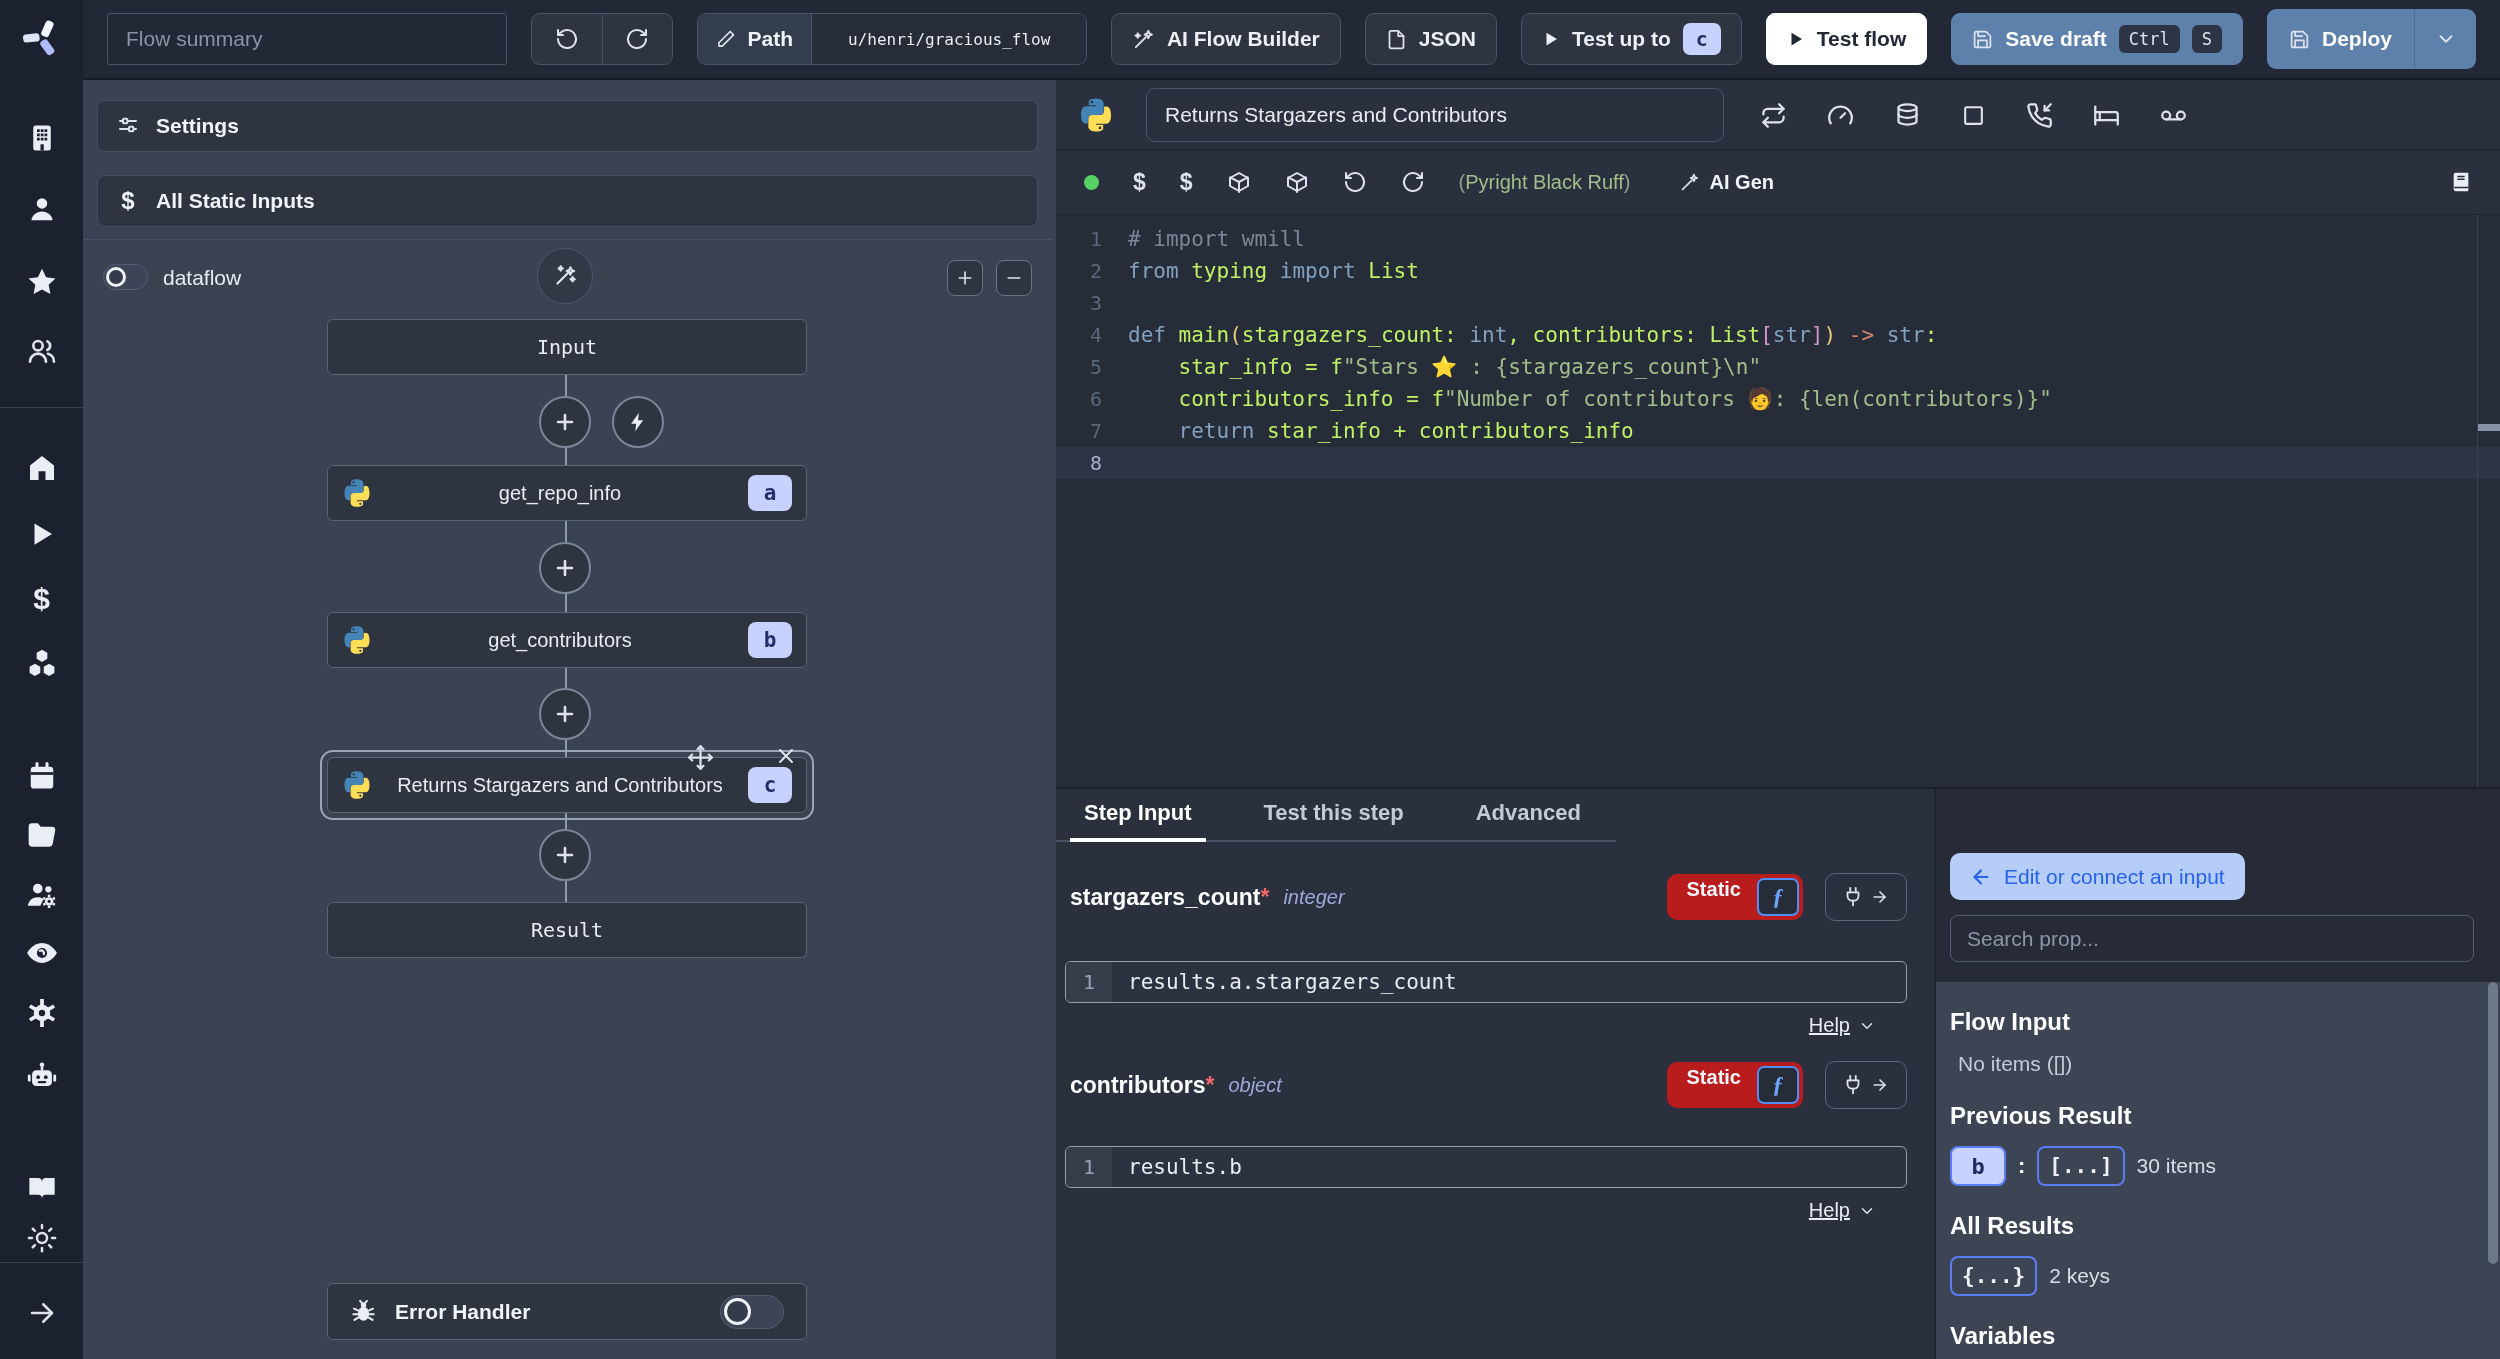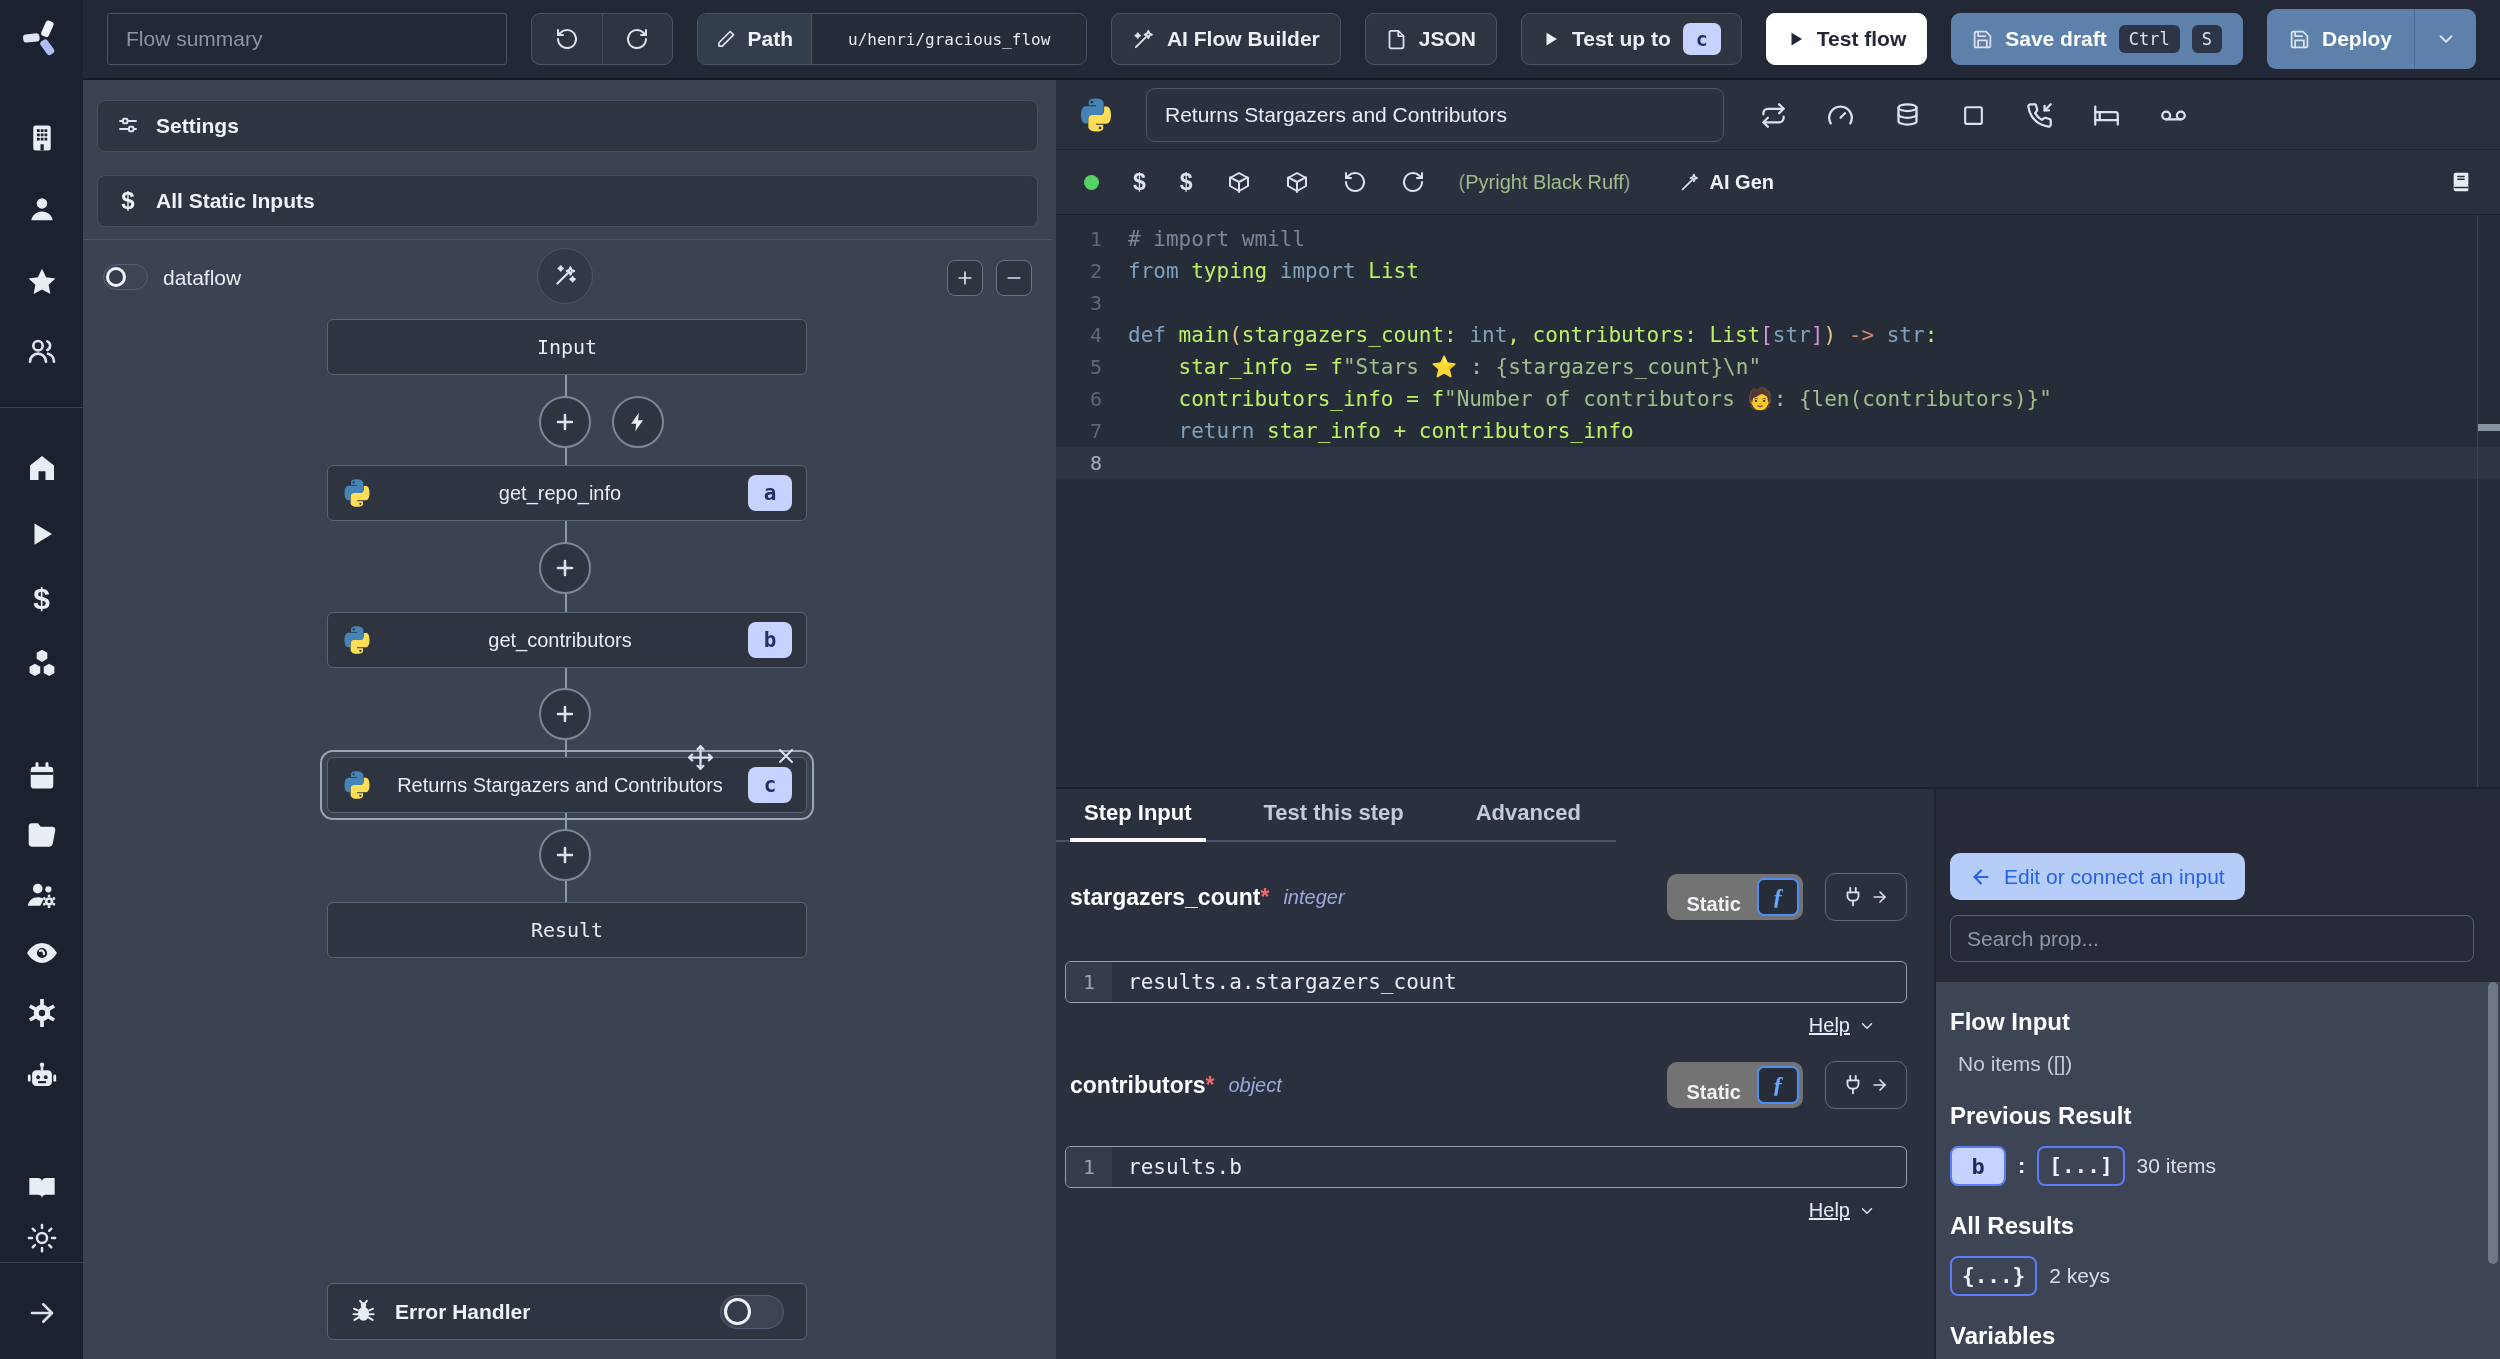--- a/index.html
+++ b/index.html
@@ -83,21 +83,21 @@
   .form-col{position:relative;width:878px;height:100%;background:#2a303e}
   .tabs{position:relative;display:flex;gap:56px;padding:0 0 0 20px;height:53px;align-items:flex-end}
   .tabs::after{content:'';position:absolute;left:0;bottom:0;width:560px;height:2px;background:#4b5569}
   .tab{position:relative;font-size:22px;font-weight:700;color:#c3cbd8;padding:0 8px 16px;cursor:pointer}
   .tab.active{color:#fff}
   .tab.active::after{content:'';position:absolute;left:-6px;right:-6px;bottom:0;height:4px;background:#fff;z-index:2}
   .fieldrow{position:absolute;left:14px;right:27px;display:flex;align-items:center}
   .fname{font-size:23px;font-weight:700;color:#fff}
   .fstar{color:#f16a6a;font-size:23px;font-weight:700}
   .ftype{font-size:20px;font-style:italic;color:#9fa8da;margin-left:14px}
-  .staticpill{display:flex;align-items:flex-end;background:#737373;border-radius:10px;padding:4px;margin-left:auto;cursor:pointer}
+  .staticpill{display:flex;align-items:flex-start;background:#b91c1c;border-radius:10px;padding:4px;margin-left:auto;cursor:pointer}
   .staticpill .slabel{font-size:20px;font-weight:600;color:#f0f3f8;padding:0 16px}
   .fnbtn{width:42px;height:38px;border-radius:7px;border:2px solid #4f8ef7;background:#262c38;color:#6aa6ff;font-family:"Liberation Serif",serif;font-style:italic;font-size:23px;font-weight:700;display:flex;align-items:center;justify-content:center}
   .plugbtn{width:82px;height:48px;border:1px solid #5d6779;border-radius:10px;display:flex;align-items:center;justify-content:center;gap:6px;margin-left:22px;cursor:pointer}
   .exprbox{position:absolute;left:9px;right:27px;height:42px;border:1px solid #97a0b1;border-radius:6px;background:#2c3340;display:flex;overflow:hidden;cursor:text}
   .exprbox .gut{width:46px;background:#353d4b;color:#9aa3b4;font-family:"DejaVu Sans Mono",monospace;font-size:20px;display:flex;align-items:center;justify-content:center}
   .exprbox .expr{flex:1;display:flex;align-items:center;padding-left:16px;font-family:"DejaVu Sans Mono",monospace;font-size:21px;color:#e8ecf3}
   .helprow{position:absolute;display:flex;align-items:center;gap:8px;color:#e8ecf3;cursor:pointer}
   .helprow .htext{font-size:20px;text-decoration:underline}
 
   

